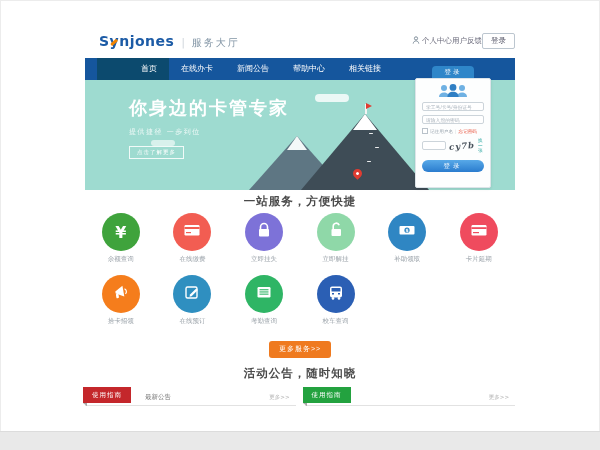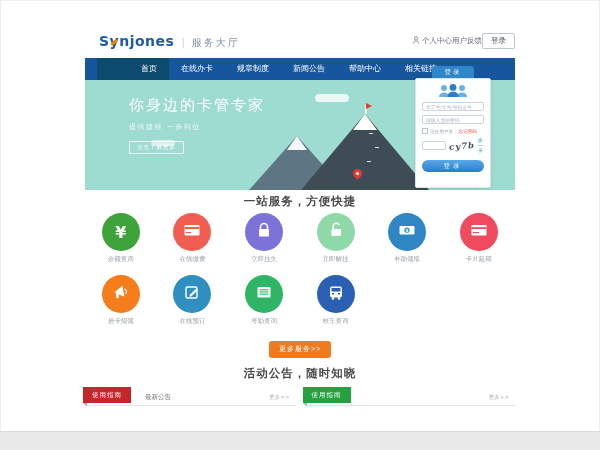--- a/index.html
+++ b/index.html
@@ -21,21 +21,21 @@
   .hl-btn{border:1px solid #bcc6cf;border-radius:2px;padding:2px 8px;color:#556;background:#fff;cursor:pointer;}
 
   
   .nav{top:58px;height:22px;background:#15569d;display:flex;padding-left:12px;}
   .nav-item{color:#fff;font-size:8px;line-height:22px;padding:0 12px;text-decoration:none;cursor:pointer;}
   .nav-item.active{background:#0c4a6e;padding-left:44px;}
 
   
   .hero{top:80px;height:110px;background:#9edbd0;overflow:hidden;}
   .hero-text{position:absolute;left:44px;top:16px;color:#fff;}
-  .hero-title{font-size:15px;font-weight:normal;letter-spacing:2px;}
+  .hero-title{font-size:18px;font-weight:bold;letter-spacing:2px;}
   .hero-sub{margin-top:7px;font-size:7px;opacity:.85;letter-spacing:1.5px;}
   .hero-cta{display:inline-block;margin-top:9px;border:1px solid rgba(255,255,255,.85);
             font-size:5.5px;padding:2px 7px;color:#fff;cursor:pointer;letter-spacing:1px;}
   .mountains{position:absolute;left:150px;bottom:0;width:250px;height:98px;}
   .mt,.snow{position:absolute;width:0;height:0;border-style:solid;border-color:transparent;}
   .mt-back{left:14px;bottom:0;border-width:0 48px 54px 48px;border-bottom-color:#5e7683;}
   .snow-back{left:52px;bottom:40px;border-width:0 10px 14px 10px;border-bottom-color:#f4f8f8;}
   .mt-main{left:66px;bottom:0;border-width:0 64px 76px 64px;border-bottom-color:#3e4c56;}
   .snow-main{left:118px;bottom:60px;border-width:0 12px 16px 12px;border-bottom-color:#ffffff;}
   .flag-pole{position:absolute;left:130px;bottom:76px;width:1.5px;height:10px;background:#f3f3f3;}
@@ -127,21 +127,20 @@
       <span class="hl-item">
         <span>用户反馈</span>
       </span>
       <span class="hl-btn">登录</span>
     </div>
   </div>
 
   <div class="col nav">
     <a class="nav-item active">首页</a>
     <a class="nav-item">在线办卡</a>
-    <a class="nav-item">规章制度</a>
     <a class="nav-item">新闻公告</a>
     <a class="nav-item">帮助中心</a>
     <a class="nav-item">相关链接</a>
   </div>
 
   <div class="col hero">
     <div class="hero-text">
       <div class="hero-title">你身边的卡管专家</div>
       <div class="hero-sub">提供捷径 一步到位</div>
       <span class="hero-cta">点击了解更多</span>

